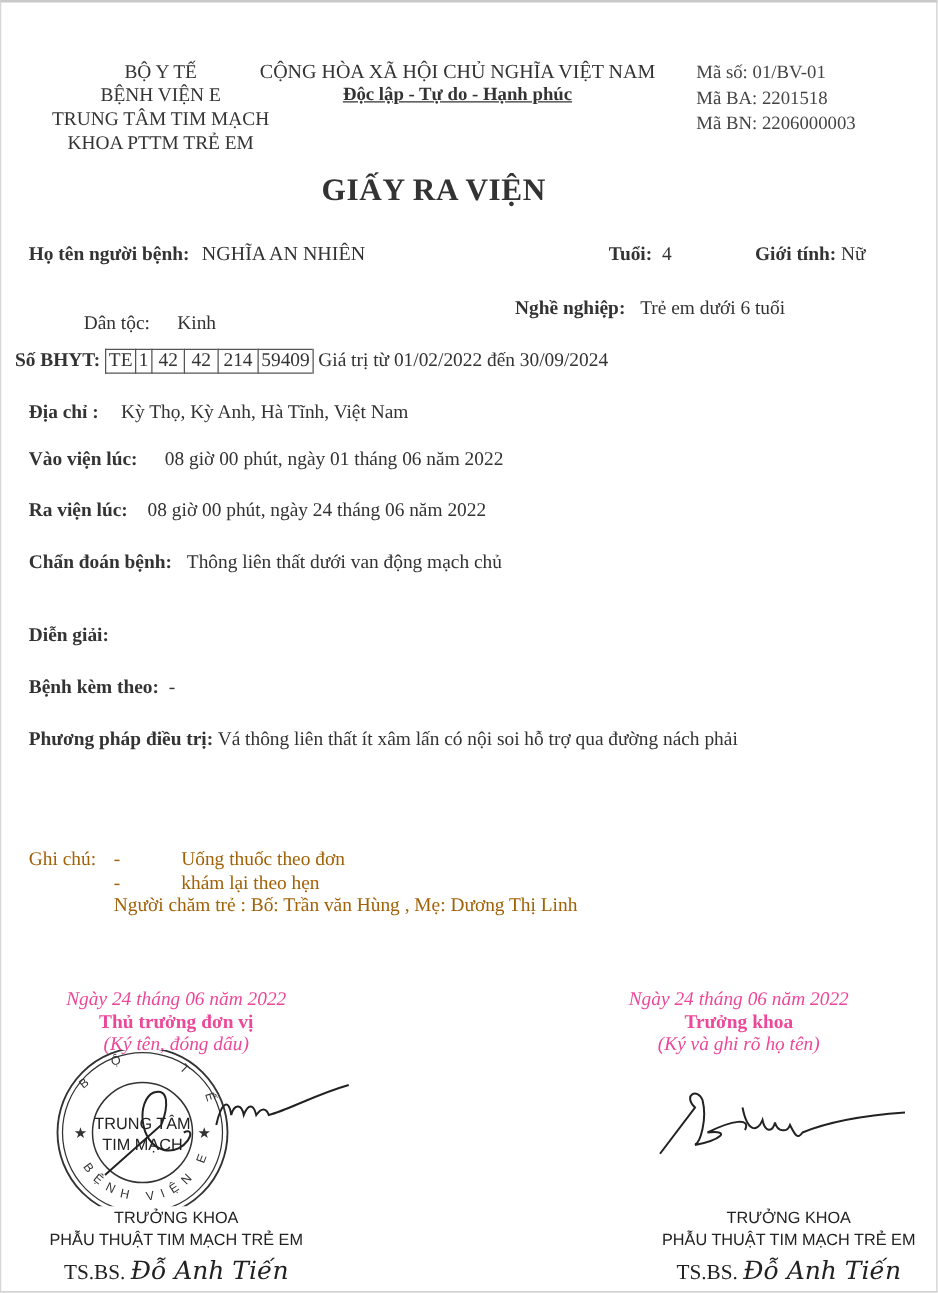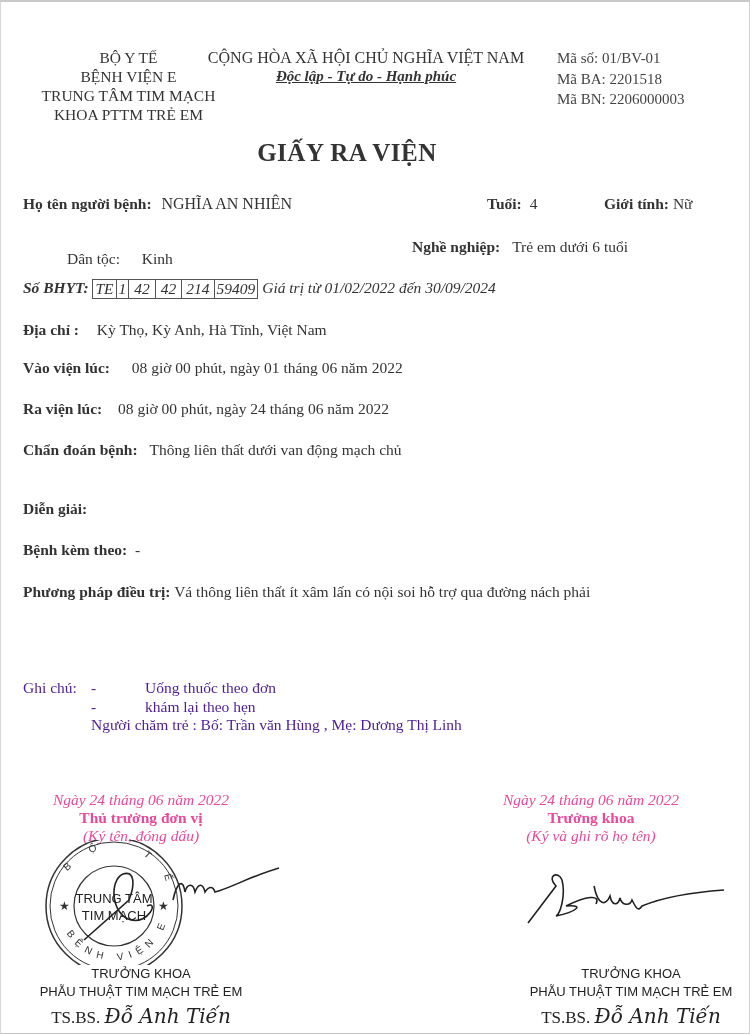--- a/index.html
+++ b/index.html
@@ -4,29 +4,29 @@
 <style>
   html, body { margin:0; padding:0; background:#ffffff; }
   body { width:750px; height:1034px; position:relative; overflow:hidden;
          font-family:"Liberation Serif","DejaVu Serif",serif; color:#2a2a2a; }
   .page { position:absolute; left:0; top:0; width:748px; height:1031px;
           border-top:2px solid #c9c9c9; border-right:2px solid #cfcfcf;
           border-bottom:3px solid #c4c4c4; border-left:1px solid #d6d6d6; background:#fff; }
   .abs { position:absolute; white-space:nowrap; }
   .hdr-left { left:10px; top:46px; width:235px; text-align:center; font-size:15.5px; line-height:19px; color:#333; }
   .hdr-center { left:190px; top:46px; width:350px; text-align:center; font-size:16px; line-height:19px; color:#333; }
-  .hdr-center .motto { font-size:15px; font-weight:bold; text-decoration:underline;font-style:italic; }
+  .hdr-center .motto { font-size:15px; font-weight:bold; text-decoration:underline; }
   .hdr-right { left:556px; top:46px; font-size:15px; line-height:20.5px; color:#444; }
   .title { left:0; width:692px; top:137px; text-align:center; font-size:25px; font-weight:bold; letter-spacing:0.5px; color:#333; }
   .row { font-size:15.5px; color:#333; }
   .lbl { font-weight:bold; }
   .val { font-weight:normal; }
   .bhyt-box { display:inline-block; border:1px solid #555; border-right:none; padding:0 2px; font-size:15.5px; line-height:18px; }
   .bhyt-wrap { display:inline-block; vertical-align:middle; border-right:1px solid #555; }
-  .notes { left:22px; top:677px; font-size:15.5px; line-height:18.5px; color:#4c1d95; }
+  .notes { left:22px; top:677px; font-size:15.5px; line-height:18.5px; color:#a16207; }
   .sig-block { text-align:center; color:#ec4899; }
   .sig-date { font-style:italic; font-size:15.5px; }
   .sig-role { font-weight:bold; font-size:15.5px; }
   .sig-note { font-style:italic; font-size:15.5px; }
   .stampline { font-family:"Liberation Sans","DejaVu Sans",sans-serif; font-size:13px; text-align:center; color:#222; line-height:18px; }
   .doctor { font-size:17px; color:#222; text-align:center; }
   .doctor .script { font-family:"DejaVu Serif",serif; font-style:italic; font-size:20px; }
 </style>
 </head>
 <body>
@@ -68,21 +68,21 @@
 
   <div class="abs row" style="left:22px; top:248px;margin-left:44px;">
     <span class="val">Dân tộc:</span>
     <span class="val" style="margin-left:18px;">Kinh</span>
   </div>
   <div class="abs row" style="left:411px; top:236px;">
     <span class="lbl">Nghề nghiệp:</span>
     <span class="val" style="margin-left:8px;">Trẻ em dưới 6 tuổi</span>
   </div>
 
-  <div class="abs row" style="left:22px; top:277px;font-style:italic;">
+  <div class="abs row" style="left:11px; top:277px;">
     <span class="lbl">Số BHYT:</span>
     <span class="bhyt-wrap">
       <span class="bhyt-box">TE</span><span class="bhyt-box">1</span><span class="bhyt-box" style="padding:0 5px;">42</span><span class="bhyt-box" style="padding:0 5px;">42</span><span class="bhyt-box" style="padding:0 4px;">214</span><span class="bhyt-box">59409</span>
     </span>
     <span class="val">Giá trị từ 01/02/2022 đến 30/09/2024</span>
   </div>
 
   <div class="abs row" style="left:22px; top:319px;">
     <span class="lbl">Địa chỉ :</span>
     <span class="val" style="margin-left:14px;">Kỳ Thọ, Kỳ Anh, Hà Tĩnh, Việt Nam</span>

